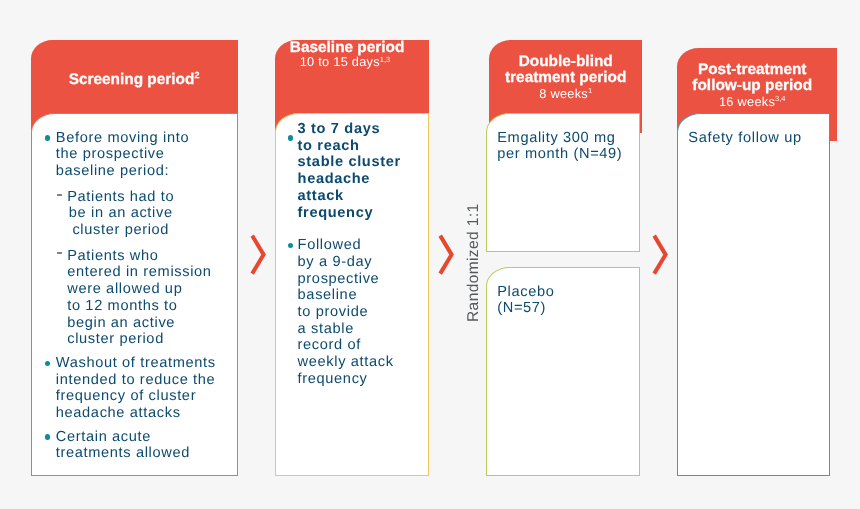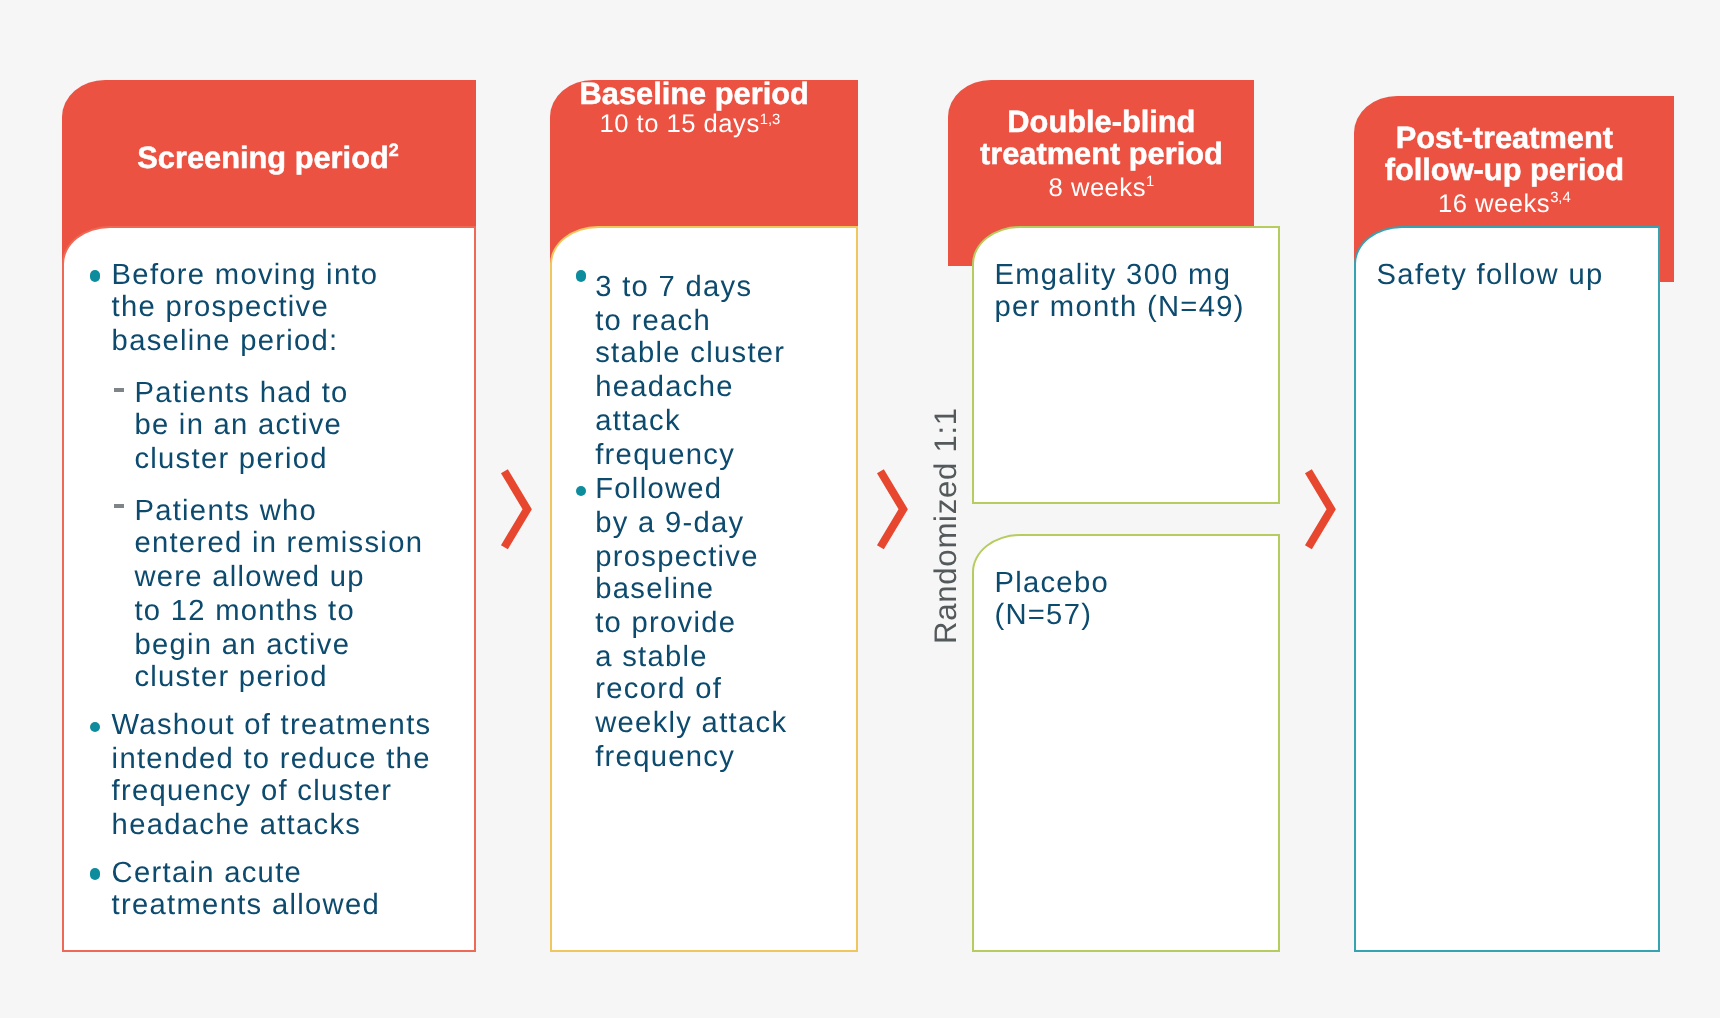--- a/index.html
+++ b/index.html
@@ -42,21 +42,21 @@
     <div class="t1" style="padding-top:31.5px;"><span>Screening period</span><sup>2</sup></div>
   </div>
   <div class="bodybox" style="left:30.5px;top:113px;width:207px;height:362.5px;border-color:#ec6a56;"></div>
 
   <span class="dot" style="left:45.1px;top:135.2px;"></span>
   <p class="txt" style="left:55.8px;top:129.5px;">Before moving into
 the prospective
 baseline period:</p>
 
   <div class="dash" style="left:57.4px;top:194.3px;"></div>
-  <p class="txt" style="left:67.2px;top:188.6px;">Patients had to
+  <p class="txt" style="left:67.2px;top:188.6px;text-align:center;">Patients had to
 be in an active
 cluster period</p>
 
   <div class="dash" style="left:57.4px;top:252.2px;"></div>
   <p class="txt" style="left:67.2px;top:247.7px;">Patients who
 entered in remission
 were allowed up
 to 12 months to
 begin an active
 cluster period</p>
@@ -71,39 +71,39 @@
   <p class="txt" style="left:55.8px;top:428.5px;">Certain acute
 treatments allowed</p>
 
   <div class="hdr" style="left:275.3px;top:40px;width:153.3px;height:93px;">
     <div class="t1" style="padding-right:9.7px;"><span>Baseline period</span></div>
     <div class="t2" style="padding-right:14px;margin-top:-1.3px;"><span>10 to 15 days</span><sup>1,3</sup></div>
   </div>
   <div class="bodybox" style="left:275.3px;top:113px;width:153.3px;height:362.5px;border-color:#efc75e;"></div>
 
   <span class="dot" style="left:287.7px;top:135.2px;"></span>
-  <p class="txt" style="left:297.6px;top:136px;">3 to 7 days
+  <p class="txt" style="left:297.6px;top:121px;font-weight:bold;">3 to 7 days
 to reach
 stable cluster
 headache
 attack
 frequency</p>
 
   <span class="dot" style="left:287.7px;top:242.9px;"></span>
   <p class="txt" style="left:297.6px;top:237.2px;">Followed
 by a 9-day
 prospective
 baseline
 to provide
 a stable
 record of
 weekly attack
 frequency</p>
 
-  <div class="hdr" style="left:474px;top:40px;width:153.4px;height:93px;">
+  <div class="hdr" style="left:489px;top:40px;width:153.4px;height:93px;">
     <div class="t1" style="padding-top:14px;">
       <div>Double-blind</div>
       <div>treatment period</div>
     </div>
     <div class="t2"><span>8 weeks</span><sup>1</sup></div>
   </div>
   <div class="bodybox" style="left:486.4px;top:113px;width:153.4px;height:138.5px;border-color:#b5cc5e;"></div>
   <p class="txt" style="left:497.2px;top:129.5px;">Emgality 300 mg
 per month (N=49)</p>
 

